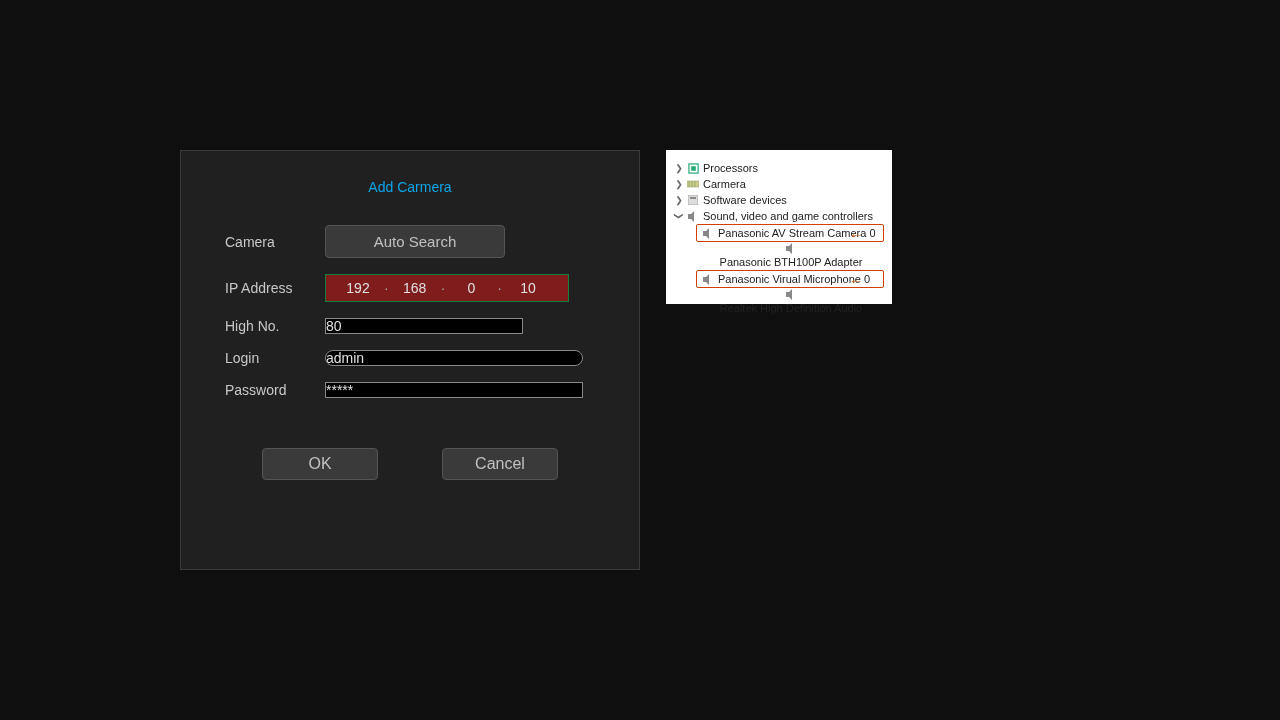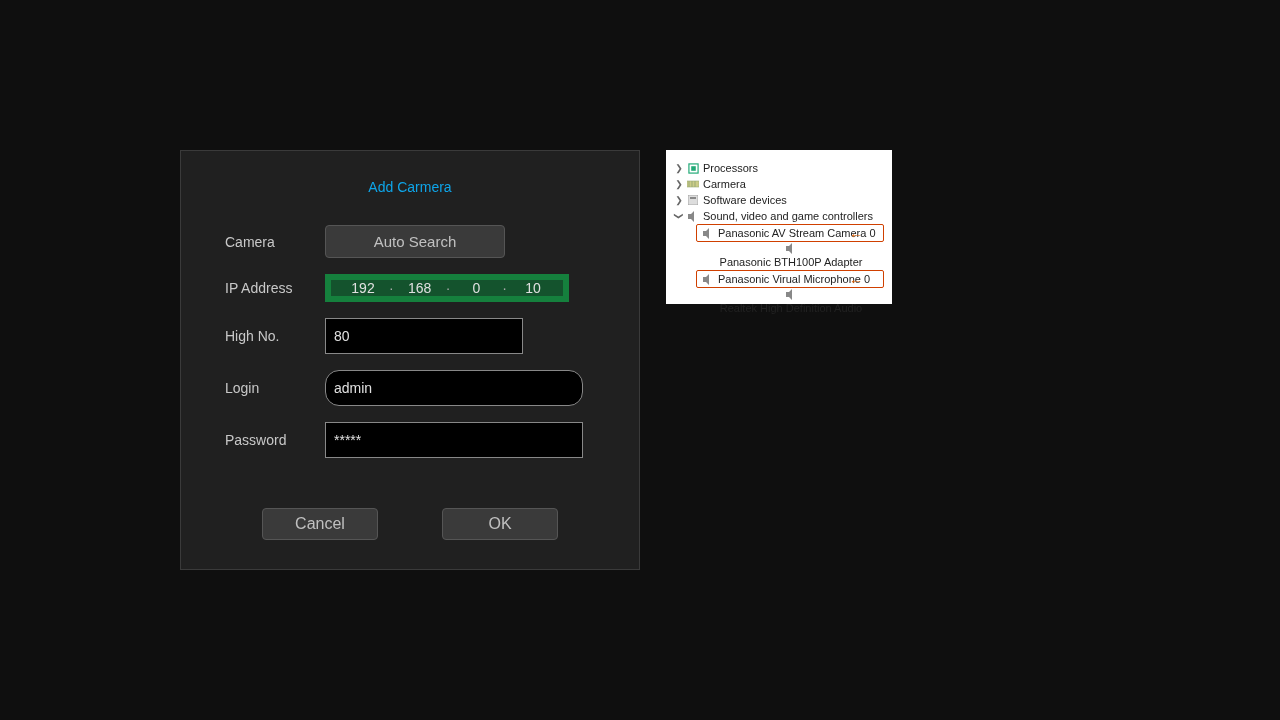--- a/index.html
+++ b/index.html
@@ -45,22 +45,22 @@
   border: 1px solid #555;
   color: #c0c0c0;
   font-size: 15px;
   padding: 7px 0;
   width: 180px;
   border-radius: 4px;
   cursor: pointer;
   text-align: center;
 }
 .ip-field {
-  background: #14532d;
-  border: 6px solid #15803d;
+  background: #7f1d1d;
+  border: 1px solid #15803d;
   height: 28px;
   width: 244px;
   display: flex;
   align-items: center;
   padding: 0 8px;
   color: #e0e0e0;
   font-size: 14px;
 }
 .ip-octet {
   background: transparent;
@@ -71,24 +71,24 @@
   font-size: 14px;
   outline: none;
 }
 .ip-dot {
   color: #aaa;
   padding: 0 2px;
 }
 .text-input {
   background: #000;
   border: 1px solid #888;
-  height: 36px;
+  height: 16px;
   color: #e0e0e0;
   font-size: 14px;
-  padding: 0 8px;
+  padding: 0 0;
   outline: none;
 }
 .port-input { width: 198px; }
 .login-input { width: 258px; border-radius: 14px; }
 .password-input { width: 258px; }
 .button-row {
   display: flex;
   justify-content: center;
   gap: 64px;
   margin-top: 50px;
@@ -191,22 +191,22 @@
     <div class="form-label">Login</div>
     <input class="text-input login-input" value="admin" style="">
   </div>
 
   <div class="form-row">
     <div class="form-label">Password</div>
     <input class="text-input password-input" type="text" value="*****" style="">
   </div>
 
   <div class="button-row">
+    <button class="dialog-btn">OK</button>
     <button class="dialog-btn">Cancel</button>
-    <button class="dialog-btn">OK</button>
   </div>
 </div>
 
 <div class="device-panel">
 
   <div class="tree-item">
     <span class="expander">❯</span>
     <span class="icon">
       <svg class="cpu-ic" viewBox="0 0 12 12">
           <rect x="1" y="1" width="10" height="10" fill="none" stroke="#2a7" stroke-width="1.3"></rect>

